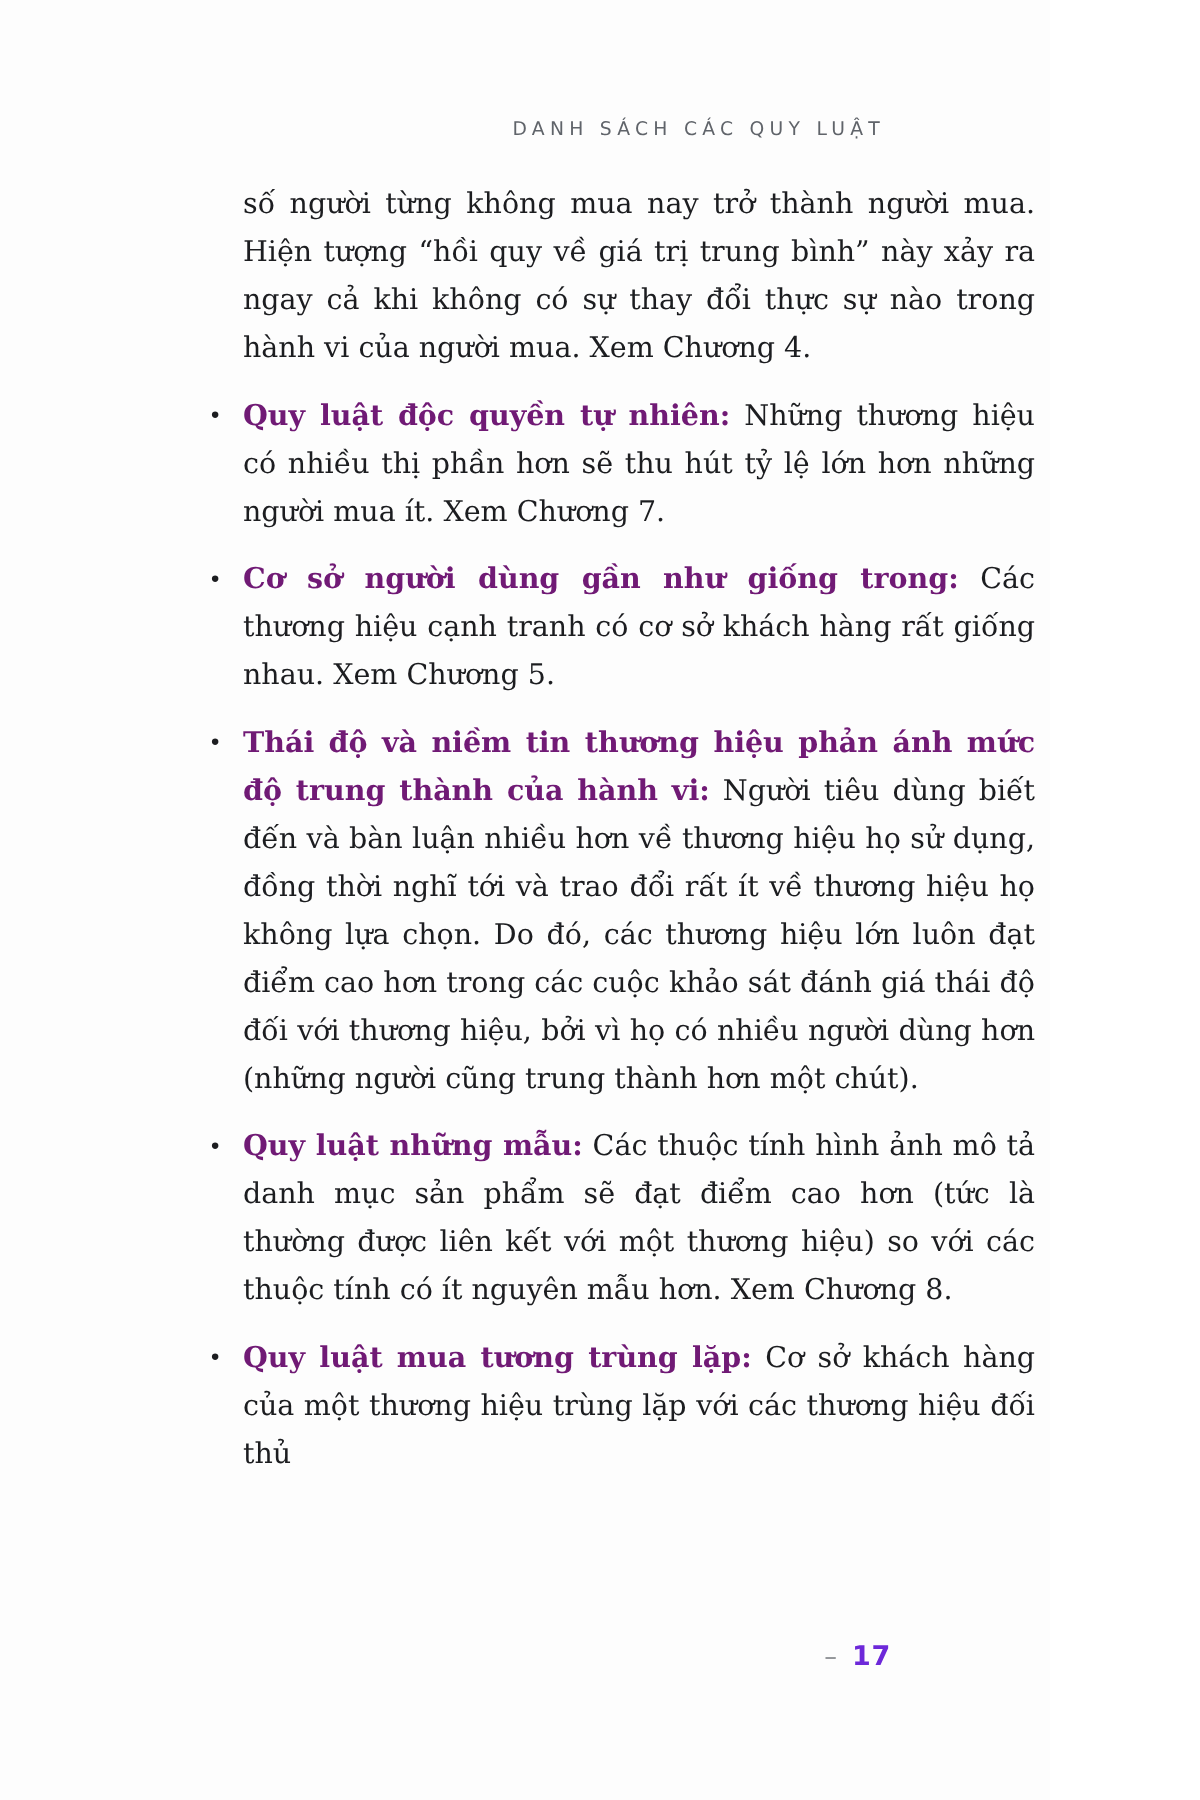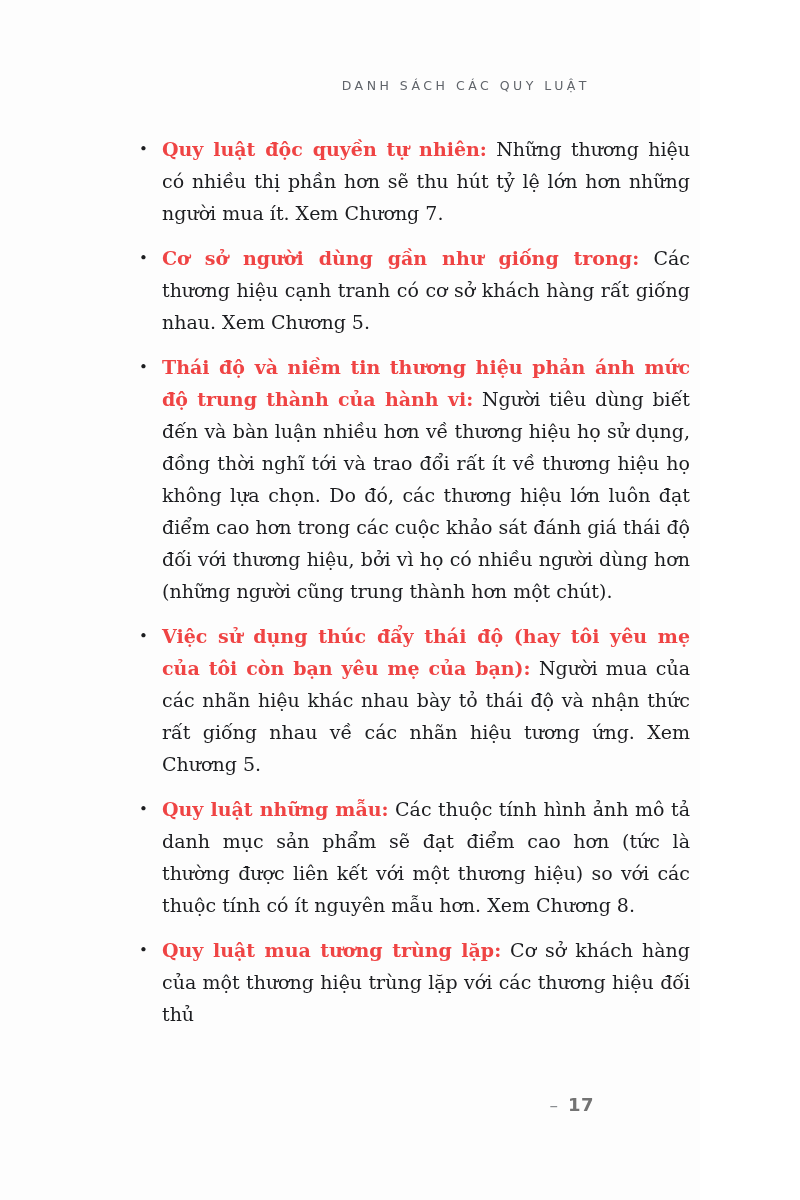--- a/index.html
+++ b/index.html
@@ -52,70 +52,67 @@
     content: "\2022";
     position: absolute;
     left: -23px;
     top: 0;
     font-size: 15px;
     line-height: 32px;
     color: #1c1d20;
   }
   .lead {
     font-weight: bold;
-    color: #ef4444;
+    color: #701a75;
   }
   .footer {
     position: absolute;
     top: 1096px;
     right: 106px;
     display: flex;
     align-items: center;
     gap: 10px;
     font-family: "DejaVu Sans", "Liberation Sans", sans-serif;
   }
   .footer .dash {
     color: #8a8d91;
     font-size: 17px;
     line-height: 1;
   }
   .footer .pagenum {
-    color: #737373;
+    color: #6d28d9;
     font-size: 18px;
     font-weight: bold;
     line-height: 1;
     letter-spacing: 0.5px;
   }
 </style>
 </head>
 <body>
 
 <div class="page">
 
   <div class="running-header">DANH SÁCH CÁC QUY LUẬT</div>
 
   <div class="content">
 
+    <p class="intro">số người từng không mua nay trở thành người mua. Hiện tượng “hồi quy về giá trị trung bình” này xảy ra ngay cả khi không có sự thay đổi thực sự nào trong hành vi của người mua. Xem Chương 4.</p>
 
     <ul class="rules">
       <li>
         <strong class="lead">Quy luật độc quyền tự nhiên:</strong>
         <span class="body">Những thương hiệu có nhiều thị phần hơn sẽ thu hút tỷ lệ lớn hơn những người mua ít. Xem Chương 7.</span>
       </li>
       <li>
         <strong class="lead">Cơ sở người dùng gần như giống trong:</strong>
         <span class="body">Các thương hiệu cạnh tranh có cơ sở khách hàng rất giống nhau. Xem Chương 5.</span>
       </li>
       <li>
         <strong class="lead">Thái độ và niềm tin thương hiệu phản ánh mức độ trung thành của hành vi:</strong>
         <span class="body">Người tiêu dùng biết đến và bàn luận nhiều hơn về thương hiệu họ sử dụng, đồng thời nghĩ tới và trao đổi rất ít về thương hiệu họ không lựa chọn. Do đó, các thương hiệu lớn luôn đạt điểm cao hơn trong các cuộc khảo sát đánh giá thái độ đối với thương hiệu, bởi vì họ có nhiều người dùng hơn (những người cũng trung thành hơn một chút).</span>
-      </li>
-      <li>
-        <strong class="lead">Việc sử dụng thúc đẩy thái độ (hay tôi yêu mẹ của tôi còn bạn yêu mẹ của bạn):</strong>
-        <span class="body">Người mua của các nhãn hiệu khác nhau bày tỏ thái độ và nhận thức rất giống nhau về các nhãn hiệu tương ứng. Xem Chương 5.</span>
       </li>
       <li>
         <strong class="lead">Quy luật những mẫu:</strong>
         <span class="body">Các thuộc tính hình ảnh mô tả danh mục sản phẩm sẽ đạt điểm cao hơn (tức là thường được liên kết với một thương hiệu) so với các thuộc tính có ít nguyên mẫu hơn. Xem Chương 8.</span>
       </li>
       <li>
         <strong class="lead">Quy luật mua tương trùng lặp:</strong>
         <span class="body">Cơ sở khách hàng của một thương hiệu trùng lặp với các thương hiệu đối thủ</span>
       </li>
     </ul>

